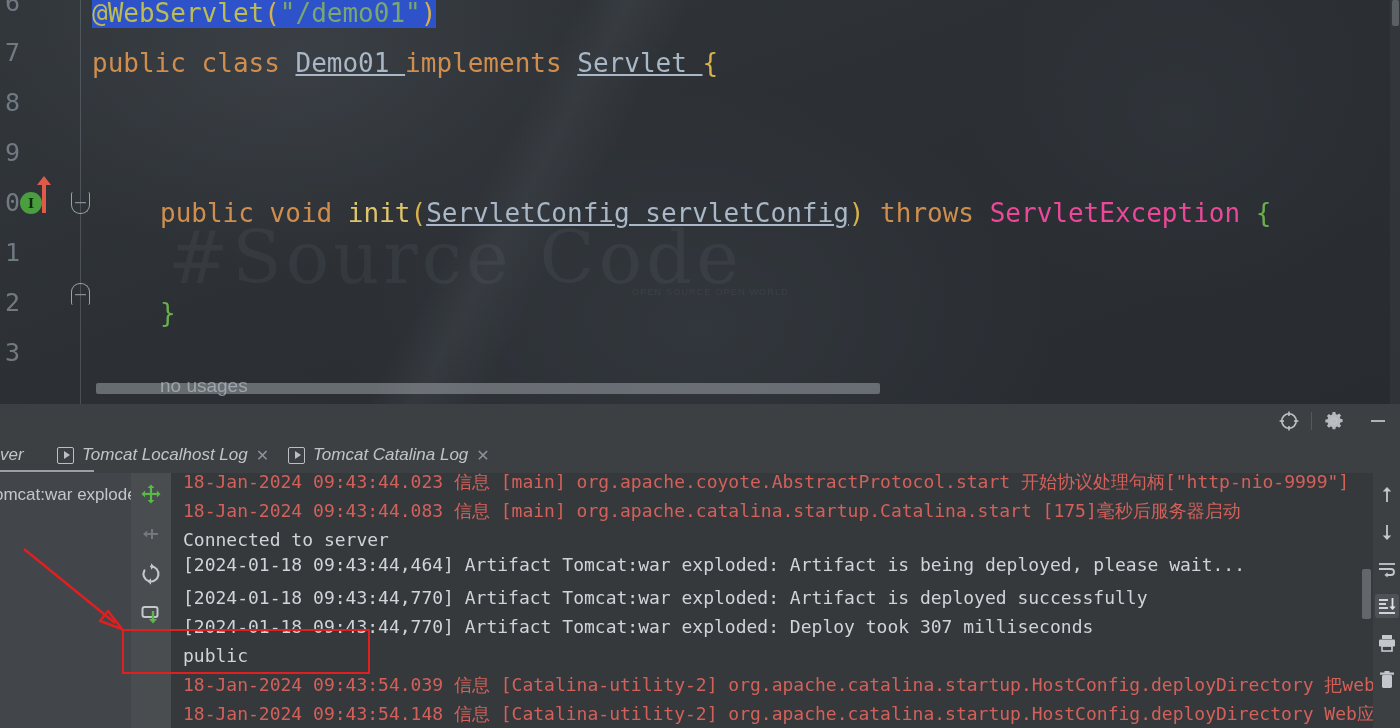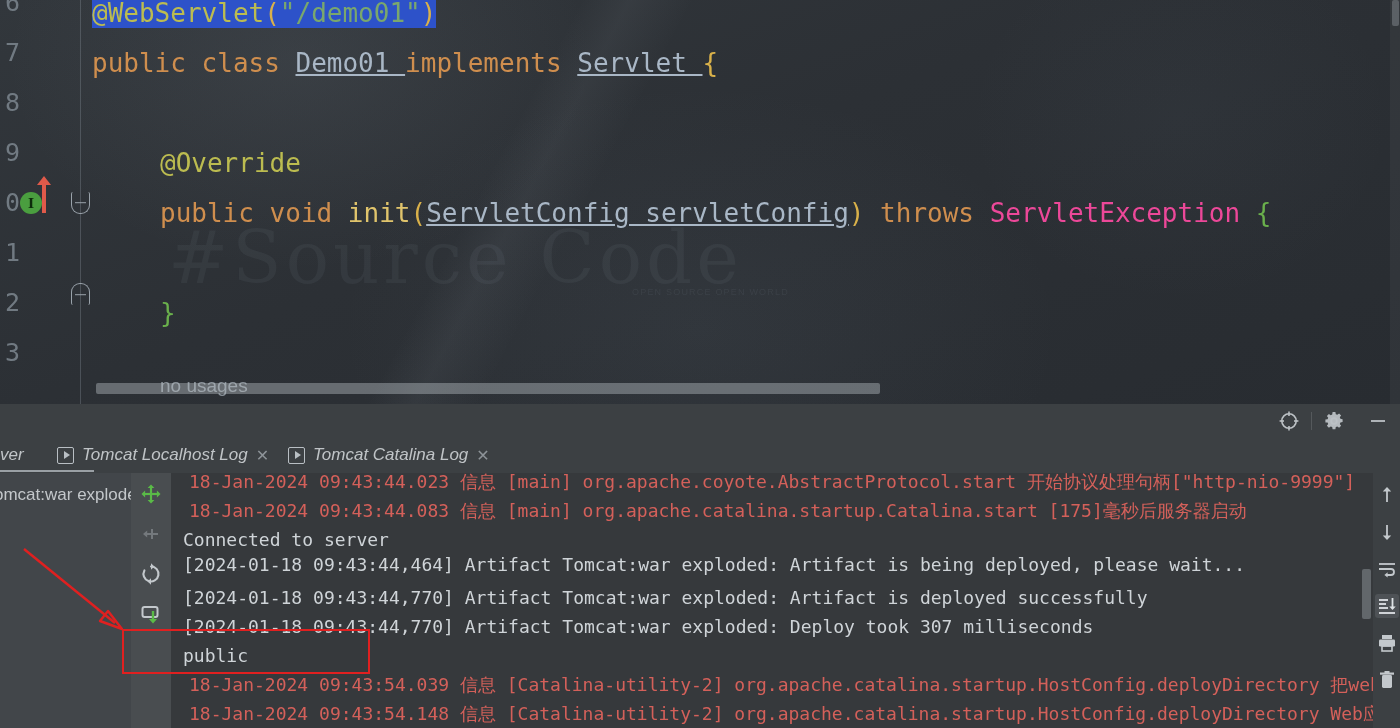--- a/index.html
+++ b/index.html
@@ -176,21 +176,21 @@
   .console{
     position:absolute;left:171px;top:69px;width:1202px;height:255px;
     background:#36393c;
     overflow:hidden;
     font-family:"DejaVu Sans Mono","Liberation Mono",monospace;
     font-size:18px;
   }
   .logline{
     position:absolute;left:12px;white-space:pre;line-height:29px;
   }
-  .log-red{color:#d4605a;margin-left:6px;}
+  .log-red{color:#d4605a;}
   .log-white{color:#cfd4d8;}
   .console-scroll{
     position:absolute;right:2px;top:96px;width:9px;height:50px;
     background:rgba(185,192,198,.34);border-radius:2px;
   }
 
   
   .right-tools{
     position:absolute;left:1373px;top:69px;width:27px;height:255px;
     background:#3c4043;
@@ -231,21 +231,20 @@
       <div class="fold start" style="top:192px"></div>
       <div class="fold end" style="top:283px"></div>
 
       <div class="run-marker">I</div>
       <div class="gutter-arrow"></div>
     </div>
 
     <div class="code">
       <div class="cl" style="top:-12px"><span class="sel"><span class="tk-ann">@WebServlet</span><span class="tk-paren">(</span><span class="tk-str">"/demo01"</span><span class="tk-paren">)</span></span></div>
       <div class="cl" style="top:38px"><span class="tk-kw">public </span><span class="tk-kw">class </span><span class="tk-cls">Demo01 </span><span class="tk-kw">implements </span><span class="tk-cls">Servlet </span><span class="tk-brace">{</span></div>
-      <div class="cl" style="top:138px;left:68px"><span class="tk-ann">@Override</span></div>
       <div class="cl" style="top:188px;left:68px"><span class="tk-kw">public </span><span class="tk-kw">void </span><span class="tk-fn">init</span><span class="tk-paren">(</span><span class="tk-cls">ServletConfig servletConfig</span><span class="tk-paren">)</span><span class="tk-kw"> throws </span><span class="tk-plain">ServletException </span><span class="tk-brace-g">{</span></div>
       <div class="cl" style="top:288px;left:68px"><span class="tk-brace-g">}</span></div>
     </div>
 
     <div class="no-usages">no usages</div>
     <div class="hscroll"></div>
     <div class="editor-right-strip">
       <div class="editor-right-thumb"></div>
     </div>
   </div>

